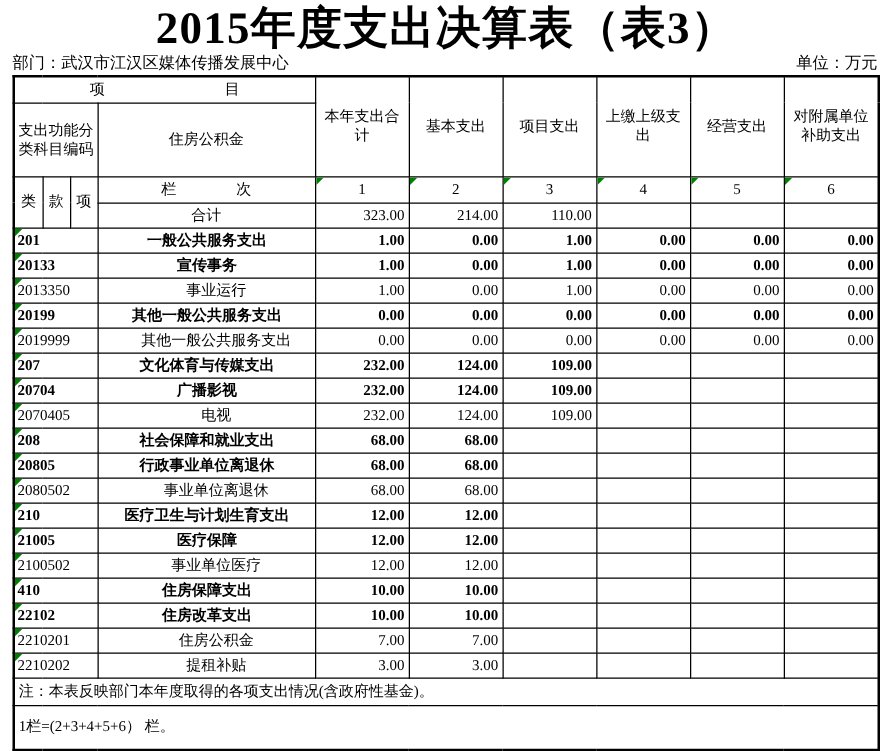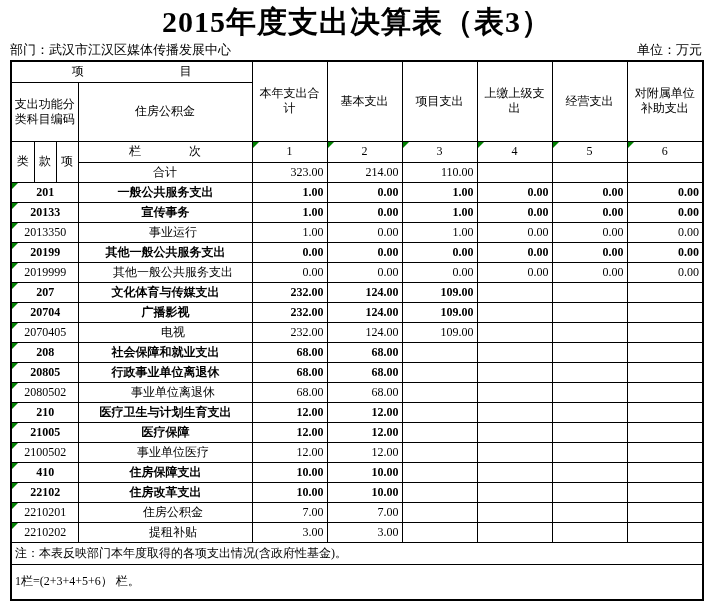--- a/index.html
+++ b/index.html
@@ -1,21 +1,21 @@
 <!DOCTYPE html>
 <html><head>
 <meta charset="utf-8">
 <style>
   html,body{margin:0;padding:0;}
   body{
     width:714px;height:601px;background:#fff;color:#000;overflow:hidden;
     font-family:"Liberation Serif","DejaVu Serif",serif;
   }
   .title{
-    text-align:center;font-size:30px;font-weight:bold;
+    text-align:center;font-size:36px;font-weight:bold;
     margin:3px 0 0 0;line-height:38px;letter-spacing:1px;white-space:nowrap;
   }
   .meta{
     display:flex;justify-content:space-between;align-items:flex-start;
     width:692px;margin:1px 0 0 10px;font-size:13px;line-height:16px;
   }
   table.main{
     margin:2px 0 0 10px;width:692px;
     border-collapse:collapse;table-layout:fixed;
     border:2px solid #000;
@@ -24,21 +24,21 @@
     border:1px solid #000;font-size:12px;line-height:1.25;
     padding:0 1px;vertical-align:middle;overflow:hidden;
     word-break:break-all;
   }
   .c{text-align:center;margin-left:35px;}
   .pre{white-space:pre-line;}
   .num{text-align:right;padding-right:3px;white-space:nowrap;}
   .name{text-align:center;padding-left:2px;white-space:nowrap;}
   tr.detail td.name{padding-left:17px;}
   tr.cat td{font-weight:bold;}
-  .code{text-align:center;padding-left:2px;white-space:nowrap;}
+  .code{text-align:left;padding-left:2px;white-space:nowrap;}
   .has-tri{position:relative;}
   .tri{
     position:absolute;left:0;top:0;width:0;height:0;display:block;
     border-top:6px solid #008000;border-right:6px solid transparent;
   }
   .note{text-align:left;padding-left:3px;white-space:nowrap;}
   tr.rA{height:21px;} tr.rB{height:59px;} tr.rC{height:21px;}
   tr.rD{height:20px;padding-left:14px;} tr.rData{height:20px;}
   tr.rN1{height:22px;} tr.rN2{height:36px;}
 </style>

